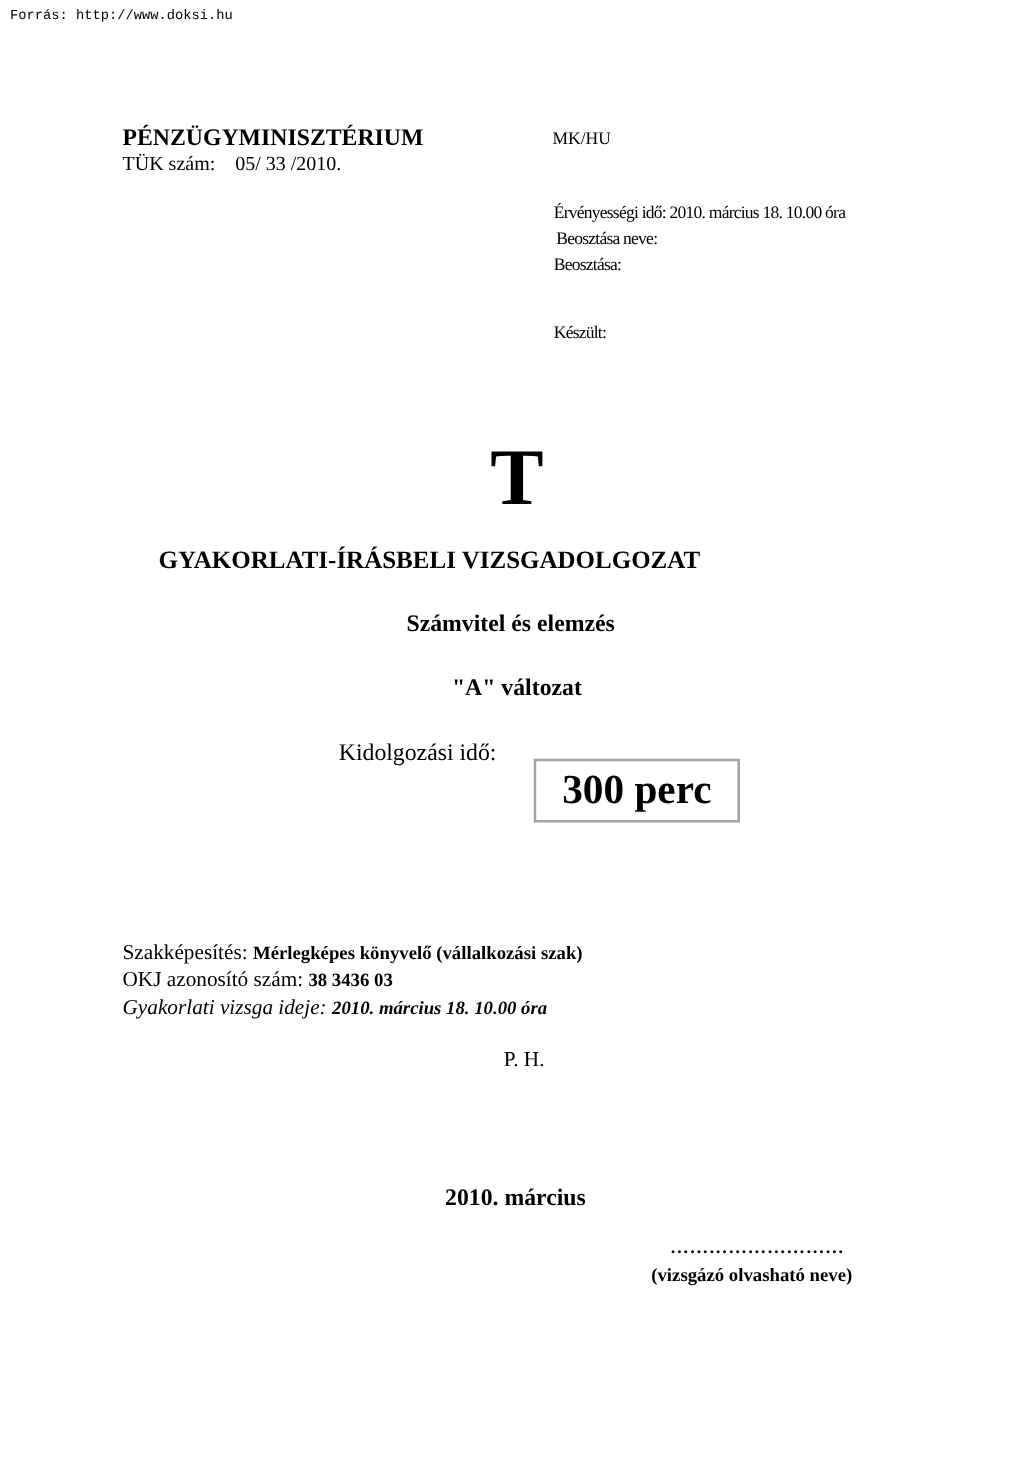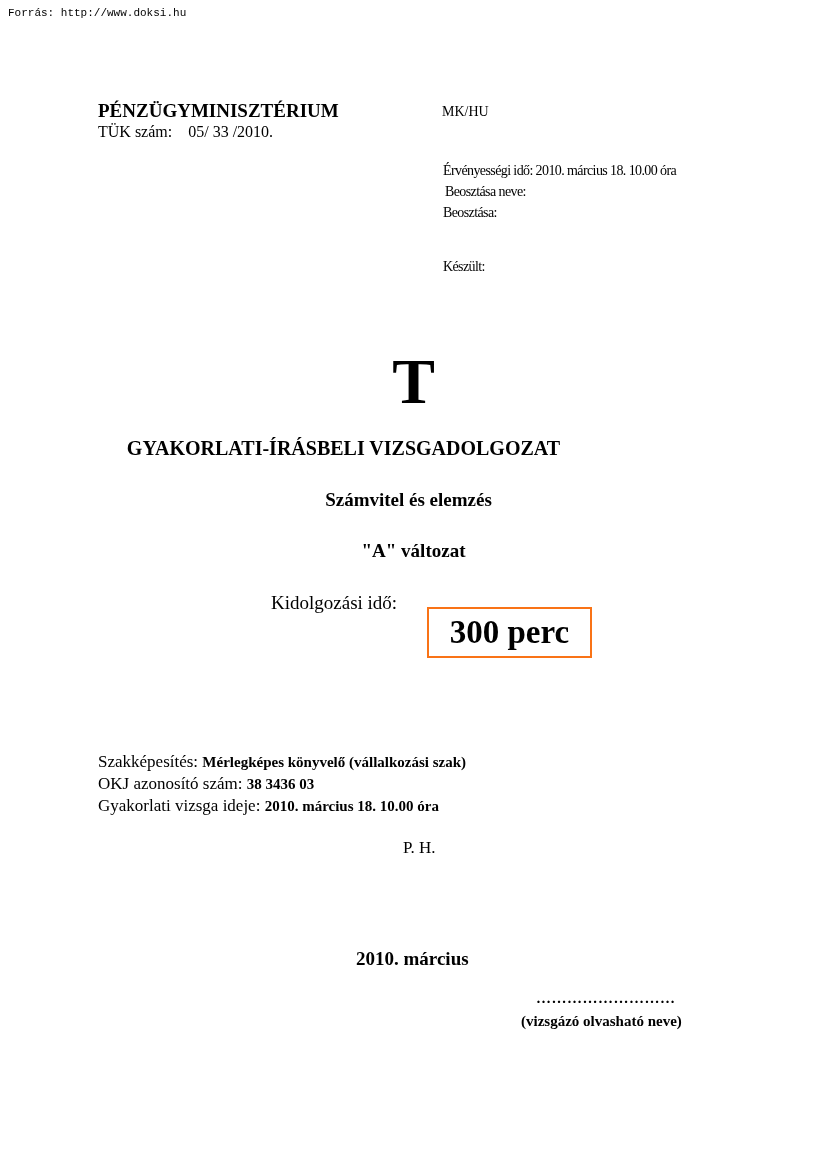--- a/index.html
+++ b/index.html
@@ -8,21 +8,21 @@
     .source { left: 8px; top: 7px; font-family: Liberation Mono, monospace; font-size: 11px; color: #000; }
     .ministry { left: 98px; top: 100px; font-size: 19px; font-weight: bold; }
     .tuk { left: 98px; top: 123px; font-size: 16px; }
     .mkhu { left: 442px; top: 104px; font-size: 14px; }
     .meta { left: 443px; font-size: 14px; letter-spacing: -0.6px; }
     .bigT { left: 0; width: 827px; text-align: center; top: 345px; font-size: 64px; font-weight: bold; }
     .title { left: 0; width: 687px; text-align: center; top: 437px; font-size: 20px; font-weight: bold; }
     .subject { left: 0; width: 817px; text-align: center; top: 489px; font-size: 19px; font-weight: bold; }
     .variant { left: 0; width: 827px; text-align: center; top: 540px; font-size: 19px; font-weight: bold; }
     .timelabel { left: 271px; top: 592px; font-size: 19px; }
-    .timebox { left: 427px; top: 607px; width: 161px; height: 47px; border: 2px solid #f97316; font-size: 33px; font-weight: bold; text-align: center; line-height: 47px; }
+    .timebox { left: 427px; top: 607px; width: 161px; height: 47px; border: 2px solid #a3a3a3; font-size: 33px; font-weight: bold; text-align: center; line-height: 47px; }
     .info { left: 98px; font-size: 17px; margin-top: 48px; }
     .info b { font-size: 15px; }
     .ph { left: 403px; top: 838px; font-size: 17px; }
     .date { left: 356px; top: 948px; font-size: 19px; font-weight: bold; }
     .dots { left: 536px; top: 990px; font-size: 15px; font-weight: bold; letter-spacing: 0.5px; }
     .sig { left: 521px; top: 1013px; font-size: 15px; font-weight: bold; }
   </style>
 </head>
 <body>
 
@@ -47,20 +47,20 @@
 
 <div class="abs timelabel">Kidolgozási idő:</div>
 <div class="abs timebox">300 perc</div>
 
 <div class="abs info" style="top:704px;">
   <span>Szakképesítés: </span><b>Mérlegképes könyvelő (vállalkozási szak)</b>
 </div>
 <div class="abs info" style="top:726px;">
   <span>OKJ azonosító szám: </span><b>38 3436 03</b>
 </div>
-<div class="abs info" style="top:748px;">
+<div class="abs info" style="top:748px;font-style:italic;">
   <span>Gyakorlati vizsga ideje: </span><b>2010. március 18. 10.00 óra</b>
 </div>
 
 <div class="abs ph">P. H.</div>
 <div class="abs date">2010. március</div>
 <div class="abs dots">………………………</div>
 <div class="abs sig">(vizsgázó olvasható neve)</div>
 
 </body></html>

